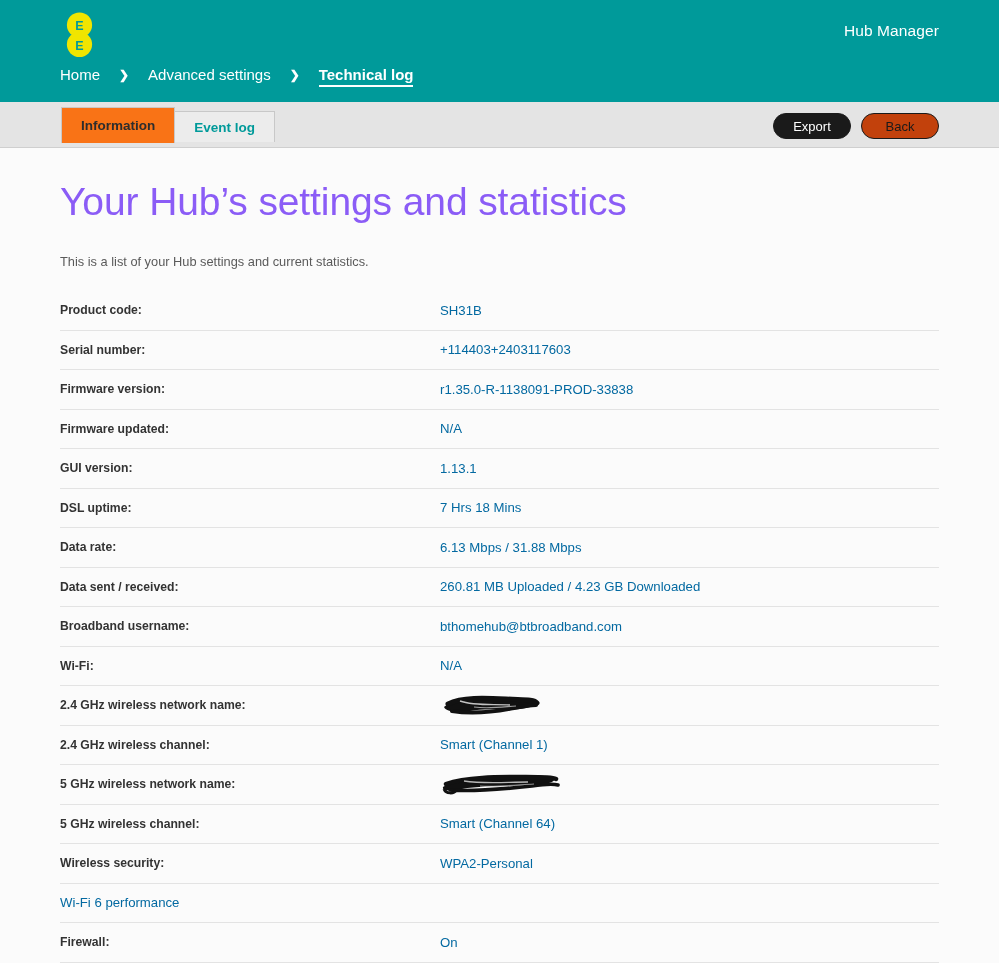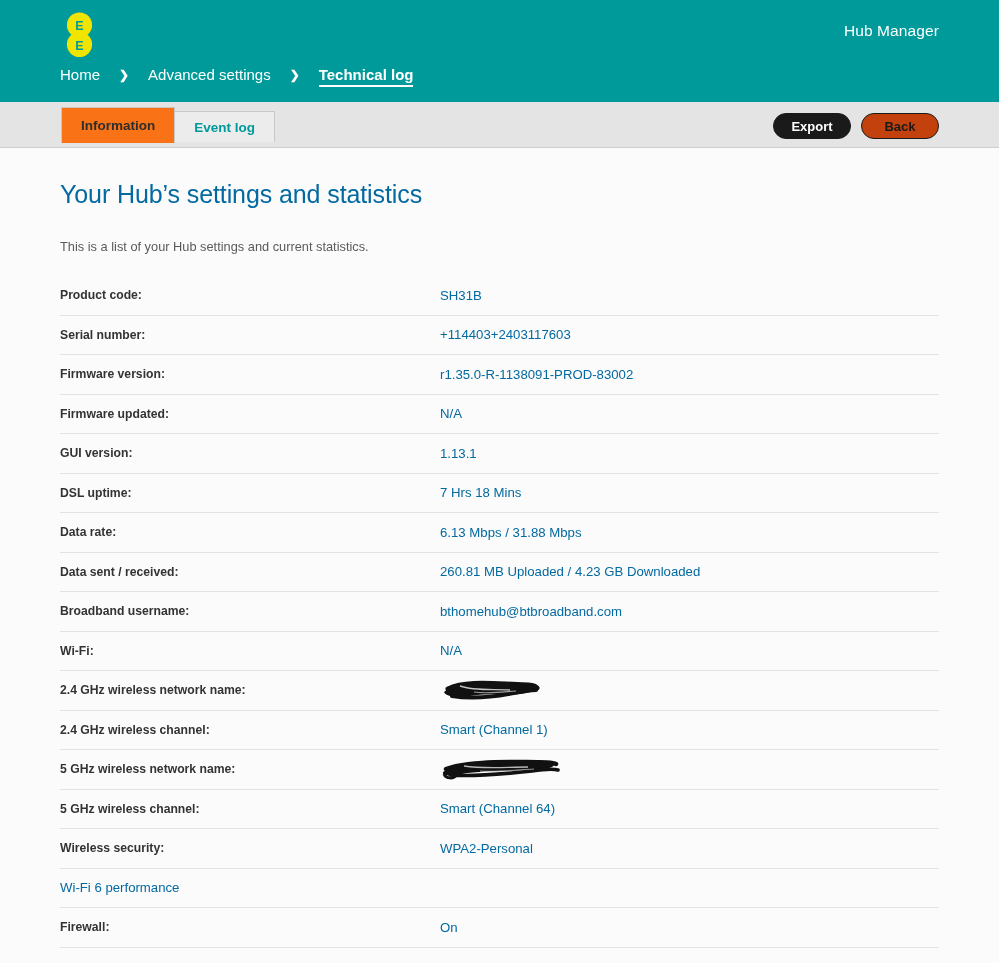--- a/index.html
+++ b/index.html
@@ -111,31 +111,30 @@
     height: 25px;
     min-width: 78px;
     padding: 12px 16px;
     border-radius: 13px;
     font-size: 13px;
     display: flex;
     align-items: center;
     justify-content: center;
     cursor: pointer;
     white-space: nowrap;
-    font-weight: bold;
   }
   .btn-export { background: #1a1a1a; color: #ffffff; border: 1px solid #1a1a1a; }
   .btn-back { background: #c2410c; color: #1a1a1a; border: 1.5px solid #1a1a1a; text-align: center; }
 
   
   .content { position: relative; background: #fbfbfb; padding: 0 60px; }
   .page-title {
-    font-size: 25px;
+    font-size: 39px;
     font-weight: normal;
-    color: #0369a1;
+    color: #8b5cf6;
     margin: 32px 0 0 0;
     letter-spacing: -0.1px;
   }
   .page-intro {
     font-size: 12.8px;
     color: #5a5a5a;
     margin: 30px 0 0 0;
   }
 
   .info-table { margin-top: 22px; width: 879px; }
@@ -208,21 +207,21 @@
       <div class="info-row">
         <div class="info-label">Product code:</div>
         <div class="info-value">SH31B</div>
       </div>
       <div class="info-row">
         <div class="info-label">Serial number:</div>
         <div class="info-value">+114403+2403117603</div>
       </div>
       <div class="info-row">
         <div class="info-label">Firmware version:</div>
-        <div class="info-value">r1.35.0-R-1138091-PROD-83002</div>
+        <div class="info-value">r1.35.0-R-1138091-PROD-33838</div>
       </div>
       <div class="info-row">
         <div class="info-label">Firmware updated:</div>
         <div class="info-value">N/A</div>
       </div>
       <div class="info-row">
         <div class="info-label">GUI version:</div>
         <div class="info-value">1.13.1</div>
       </div>
       <div class="info-row">

